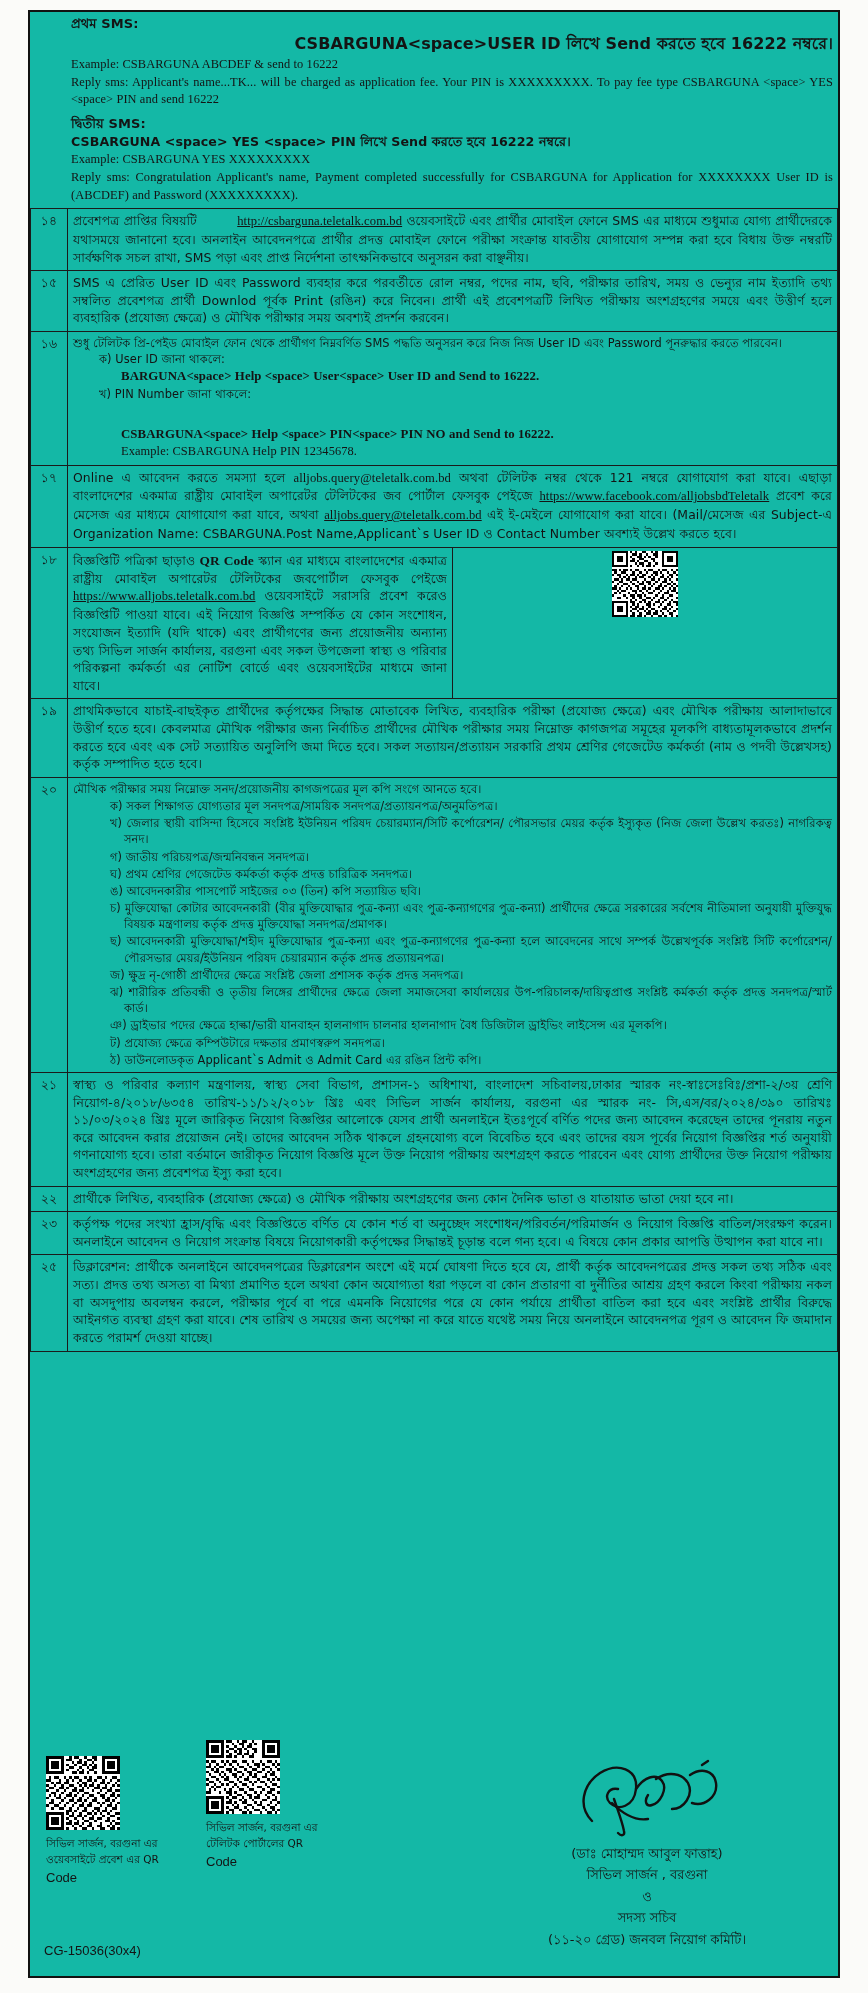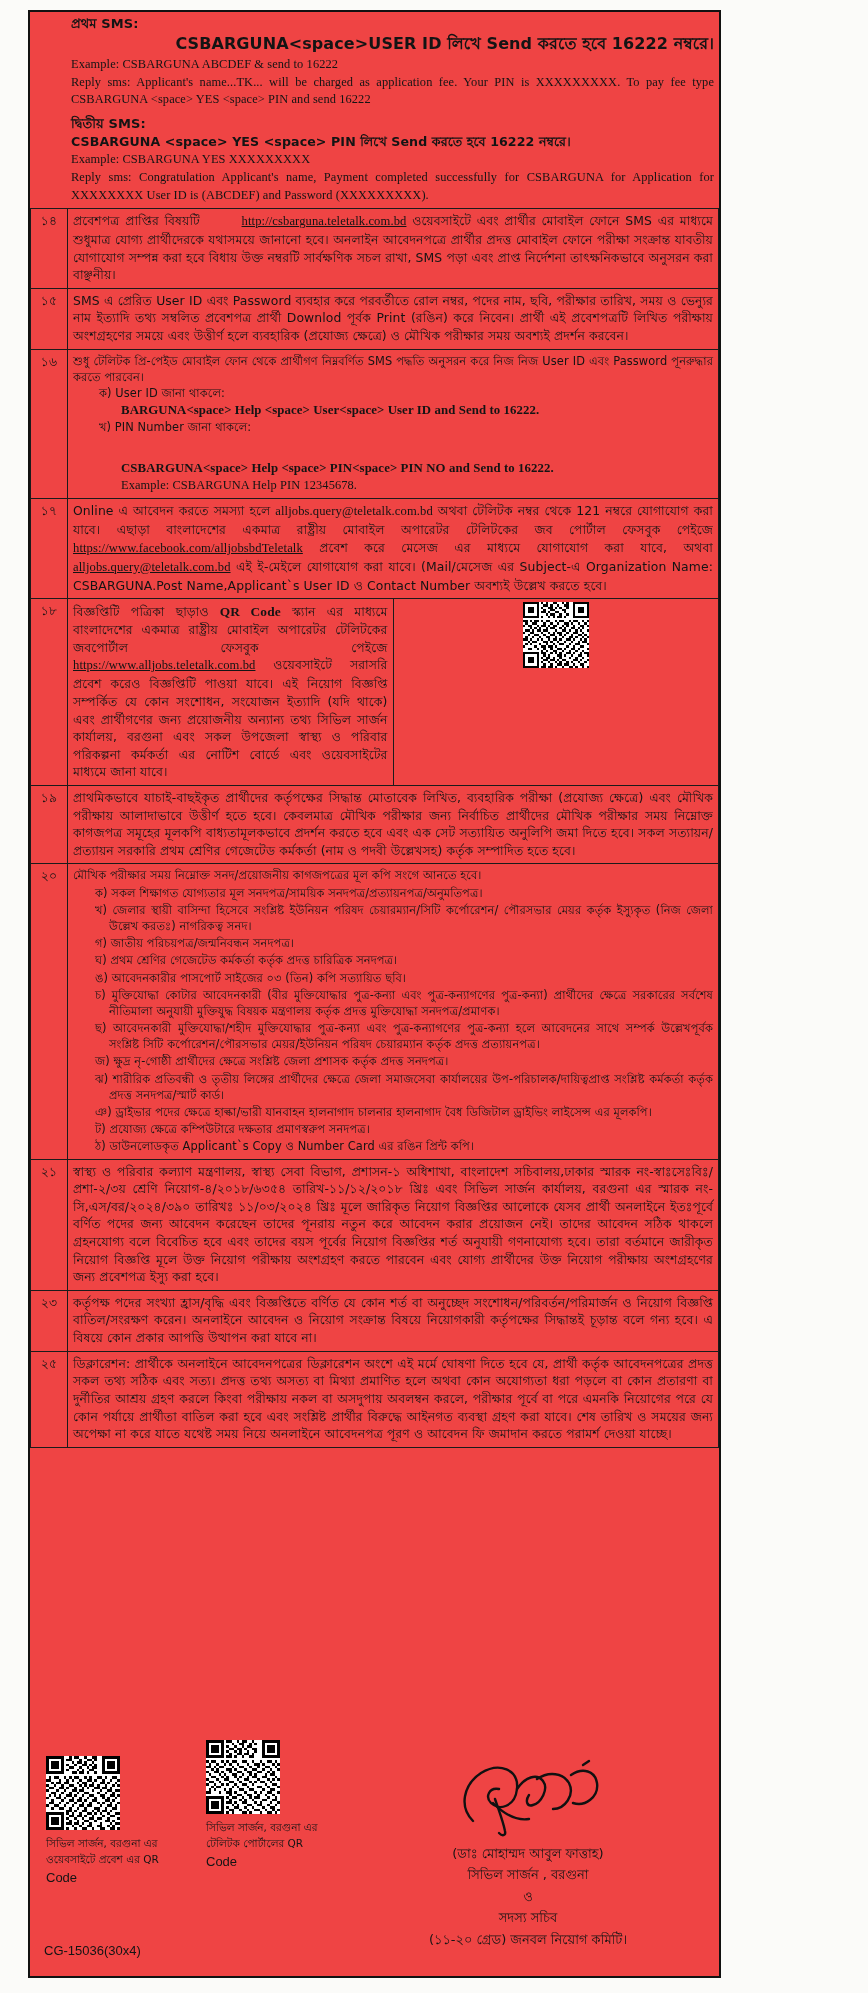--- a/index.html
+++ b/index.html
@@ -1,33 +1,33 @@
 <!DOCTYPE html>
 <html><head>
 <meta charset="utf-8">
 <style>
   html,body{margin:0;padding:0;background:#f2f2f0;}
   body{width:868px;height:1993px;font-family:"Liberation Serif",serif;color:#141414;}
   .page{position:relative;width:868px;height:1993px;background:#fbfbf9;overflow:hidden;}
-  .sheet{position:absolute;left:28px;top:10px;width:693px;height:1968px;background:#ef4444;
+  .sheet{position:absolute;left:28px;top:10px;width:812px;height:1968px;background:#14b8a6;
          border:2px solid #111;box-sizing:border-box;}
   .tbl{position:absolute;left:0;top:0;width:100%;border-collapse:collapse;table-layout:fixed;}
   .tbl td{border:1px solid #1b1b1b;vertical-align:top;padding:3px 5px 4px 5px;
           font-size:12.4px;line-height:1.42;letter-spacing:.1px;}
   .numcol{width:26px;text-align:center;font-size:12px;padding-top:4px;}
   .bn{font-family:"DejaVu Sans","Liberation Sans",sans-serif;font-size:11.4px;}
   .intro{border:none !important;}
   .intro td{border:none !important;}
   .hdr{font-weight:bold;font-size:13px;}
   .mono-ish{font-family:"Liberation Serif",serif;margin-left:36px;}
   .b{font-weight:bold;}
   .ul{text-decoration:underline;}
   .ind1{display:block;margin-left:26px;}
   .ind2{display:block;margin-left:48px;}
-  .sub{display:block;margin-left:22px;text-indent:-14px;padding-left:14px;margin-top:1px;}
+  .sub{display:block;margin-left:37px;text-indent:-14px;padding-left:14px;margin-top:1px;}
   .just{text-align:justify;text-justify:inter-word;}
   .qrcell{width:92px;text-align:center;vertical-align:middle;}
   .qr{width:74px;height:74px;display:inline-block;}
   .qrsmall{width:66px;height:66px;}
   .footer{position:absolute;left:0;bottom:0;width:100%;height:250px;}
   .qrblock{position:absolute;display:flex;flex-direction:column;align-items:flex-start;}
   .qrcap{font-family:"DejaVu Sans",sans-serif;font-size:10.5px;line-height:1.5;margin-top:6px;width:128px;}
   .qrcapen{font-family:"Liberation Sans",sans-serif;font-size:13px;}
   .sigwrap{position:absolute;right:26px;bottom:26px;width:330px;text-align:center;}
   .signame{font-family:"DejaVu Sans",sans-serif;font-size:13px;line-height:1.65;}
@@ -349,29 +349,33 @@
           <div class="bn sub just">খ) জেলার স্থায়ী বাসিন্দা হিসেবে সংশ্লিষ্ট ইউনিয়ন পরিষদ চেয়ারম্যান/সিটি কর্পোরেশন/ পৌরসভার মেয়র কর্তৃক ইস্যুকৃত (নিজ জেলা উল্লেখ করতঃ) নাগরিকত্ব সনদ।</div>
           <div class="bn sub just">গ) জাতীয় পরিচয়পত্র/জন্মনিবন্ধন সনদপত্র।</div>
           <div class="bn sub just">ঘ) প্রথম শ্রেণির গেজেটেড কর্মকর্তা কর্তৃক প্রদত্ত চারিত্রিক সনদপত্র।</div>
           <div class="bn sub just">ঙ) আবেদনকারীর পাসপোর্ট সাইজের ০৩ (তিন) কপি সত্যায়িত ছবি।</div>
           <div class="bn sub just">চ) মুক্তিযোদ্ধা কোটার আবেদনকারী (বীর মুক্তিযোদ্ধার পুত্র-কন্যা এবং পুত্র-কন্যাগণের পুত্র-কন্যা) প্রার্থীদের ক্ষেত্রে সরকারের সর্বশেষ নীতিমালা অনুযায়ী মুক্তিযুদ্ধ বিষয়ক মন্ত্রণালয় কর্তৃক প্রদত্ত মুক্তিযোদ্ধা সনদপত্র/প্রমাণক।</div>
           <div class="bn sub just">ছ) আবেদনকারী মুক্তিযোদ্ধা/শহীদ মুক্তিযোদ্ধার পুত্র-কন্যা এবং পুত্র-কন্যাগণের পুত্র-কন্যা হলে আবেদনের সাথে সম্পর্ক উল্লেখপূর্বক সংশ্লিষ্ট সিটি কর্পোরেশন/পৌরসভার মেয়র/ইউনিয়ন পরিষদ চেয়ারম্যান কর্তৃক প্রদত্ত প্রত্যায়নপত্র।</div>
           <div class="bn sub just">জ) ক্ষুদ্র নৃ-গোষ্ঠী প্রার্থীদের ক্ষেত্রে সংশ্লিষ্ট জেলা প্রশাসক কর্তৃক প্রদত্ত সনদপত্র।</div>
           <div class="bn sub just">ঝ) শারীরিক প্রতিবন্ধী ও তৃতীয় লিঙ্গের প্রার্থীদের ক্ষেত্রে জেলা সমাজসেবা কার্যালয়ের উপ-পরিচালক/দায়িত্বপ্রাপ্ত সংশ্লিষ্ট কর্মকর্তা কর্তৃক প্রদত্ত সনদপত্র/স্মার্ট কার্ড।</div>
           <div class="bn sub just">ঞ) ড্রাইভার পদের ক্ষেত্রে হাল্কা/ভারী যানবাহন হালনাগাদ চালনার হালনাগাদ বৈধ ডিজিটাল ড্রাইভিং লাইসেন্স এর মূলকপি।</div>
           <div class="bn sub just">ট) প্রযোজ্য ক্ষেত্রে কম্পিউটারে দক্ষতার প্রমাণস্বরুপ সনদপত্র।</div>
-          <div class="bn sub just">ঠ) ডাউনলোডকৃত Applicant`s Copy ও Number Card এর রঙিন প্রিন্ট কপি।</div>
+          <div class="bn sub just">ঠ) ডাউনলোডকৃত Applicant`s Admit ও Admit Card এর রঙিন প্রিন্ট কপি।</div>
         </td>
       </tr>
 
       <tr>
         <td class="numcol bn">২১</td>
         <td class="bn just" colspan="2">স্বাস্থ্য ও পরিবার কল্যাণ মন্ত্রণালয়, স্বাস্থ্য সেবা বিভাগ, প্রশাসন-১ অধিশাখা, বাংলাদেশ সচিবালয়,ঢাকার স্মারক নং-স্বাঃসেঃবিঃ/প্রশা-২/৩য় শ্রেণি নিয়োগ-৪/২০১৮/৬৩৫৪ তারিখ-১১/১২/২০১৮ খ্রিঃ এবং সিভিল সার্জন কার্যালয়, বরগুনা এর স্মারক নং- সি,এস/বর/২০২৪/৩৯০ তারিখঃ ১১/০৩/২০২৪ খ্রিঃ মূলে জারিকৃত নিয়োগ বিজ্ঞপ্তির আলোকে যেসব প্রার্থী অনলাইনে ইতঃপূর্বে বর্ণিত পদের জন্য আবেদন করেছেন তাদের পূনরায় নতুন করে আবেদন করার প্রয়োজন নেই। তাদের আবেদন সঠিক থাকলে গ্রহনযোগ্য বলে বিবেচিত হবে এবং তাদের বয়স পূর্বের নিয়োগ বিজ্ঞপ্তির শর্ত অনুযায়ী গণনাযোগ্য হবে। তারা বর্তমানে জারীকৃত নিয়োগ বিজ্ঞপ্তি মূলে উক্ত নিয়োগ পরীক্ষায় অংশগ্রহণ করতে পারবেন এবং যোগ্য প্রার্থীদের উক্ত নিয়োগ পরীক্ষায় অংশগ্রহণের জন্য প্রবেশপত্র ইস্যু করা হবে।</td>
       </tr>
 
+      <tr>
+        <td class="numcol bn">২২</td>
+        <td class="bn just" colspan="2">প্রার্থীকে লিখিত, ব্যবহারিক (প্রযোজ্য ক্ষেত্রে) ও মৌখিক পরীক্ষায় অংশগ্রহণের জন্য কোন দৈনিক ভাতা ও যাতায়াত ভাতা দেয়া হবে না।</td>
+      </tr>
 
       <tr>
         <td class="numcol bn">২৩</td>
         <td class="bn just" colspan="2">কর্তৃপক্ষ পদের সংখ্যা হ্রাস/বৃদ্ধি এবং বিজ্ঞপ্তিতে বর্ণিত যে কোন শর্ত বা অনুচ্ছেদ সংশোধন/পরিবর্তন/পরিমার্জন ও নিয়োগ বিজ্ঞপ্তি বাতিল/সংরক্ষণ করেন। অনলাইনে আবেদন ও নিয়োগ সংক্রান্ত বিষয়ে নিয়োগকারী কর্তৃপক্ষের সিদ্ধান্তই চূড়ান্ত বলে গন্য হবে। এ বিষয়ে কোন প্রকার আপত্তি উত্থাপন করা যাবে না।</td>
       </tr>
 
 
       <tr>
         <td class="numcol bn">২৫</td>
         <td class="bn just" colspan="2">ডিক্লারেশন: প্রার্থীকে অনলাইনে আবেদনপত্রের ডিক্লারেশন অংশে এই মর্মে ঘোষণা দিতে হবে যে, প্রার্থী কর্তৃক আবেদনপত্রের প্রদত্ত সকল তথ্য সঠিক এবং সত্য। প্রদত্ত তথ্য অসত্য বা মিথ্যা প্রমাণিত হলে অথবা কোন অযোগ্যতা ধরা পড়লে বা কোন প্রতারণা বা দুর্নীতির আশ্রয় গ্রহণ করলে কিংবা পরীক্ষায় নকল বা অসদুপায় অবলম্বন করলে, পরীক্ষার পূর্বে বা পরে এমনকি নিয়োগের পরে যে কোন পর্যায়ে প্রার্থীতা বাতিল করা হবে এবং সংশ্লিষ্ট প্রার্থীর বিরুদ্ধে আইনগত ব্যবস্থা গ্রহণ করা যাবে। শেষ তারিখ ও সময়ের জন্য অপেক্ষা না করে যাতে যথেষ্ট সময় নিয়ে অনলাইনে আবেদনপত্র পূরণ ও আবেদন ফি জমাদান করতে পরামর্শ দেওয়া যাচ্ছে।</td>

